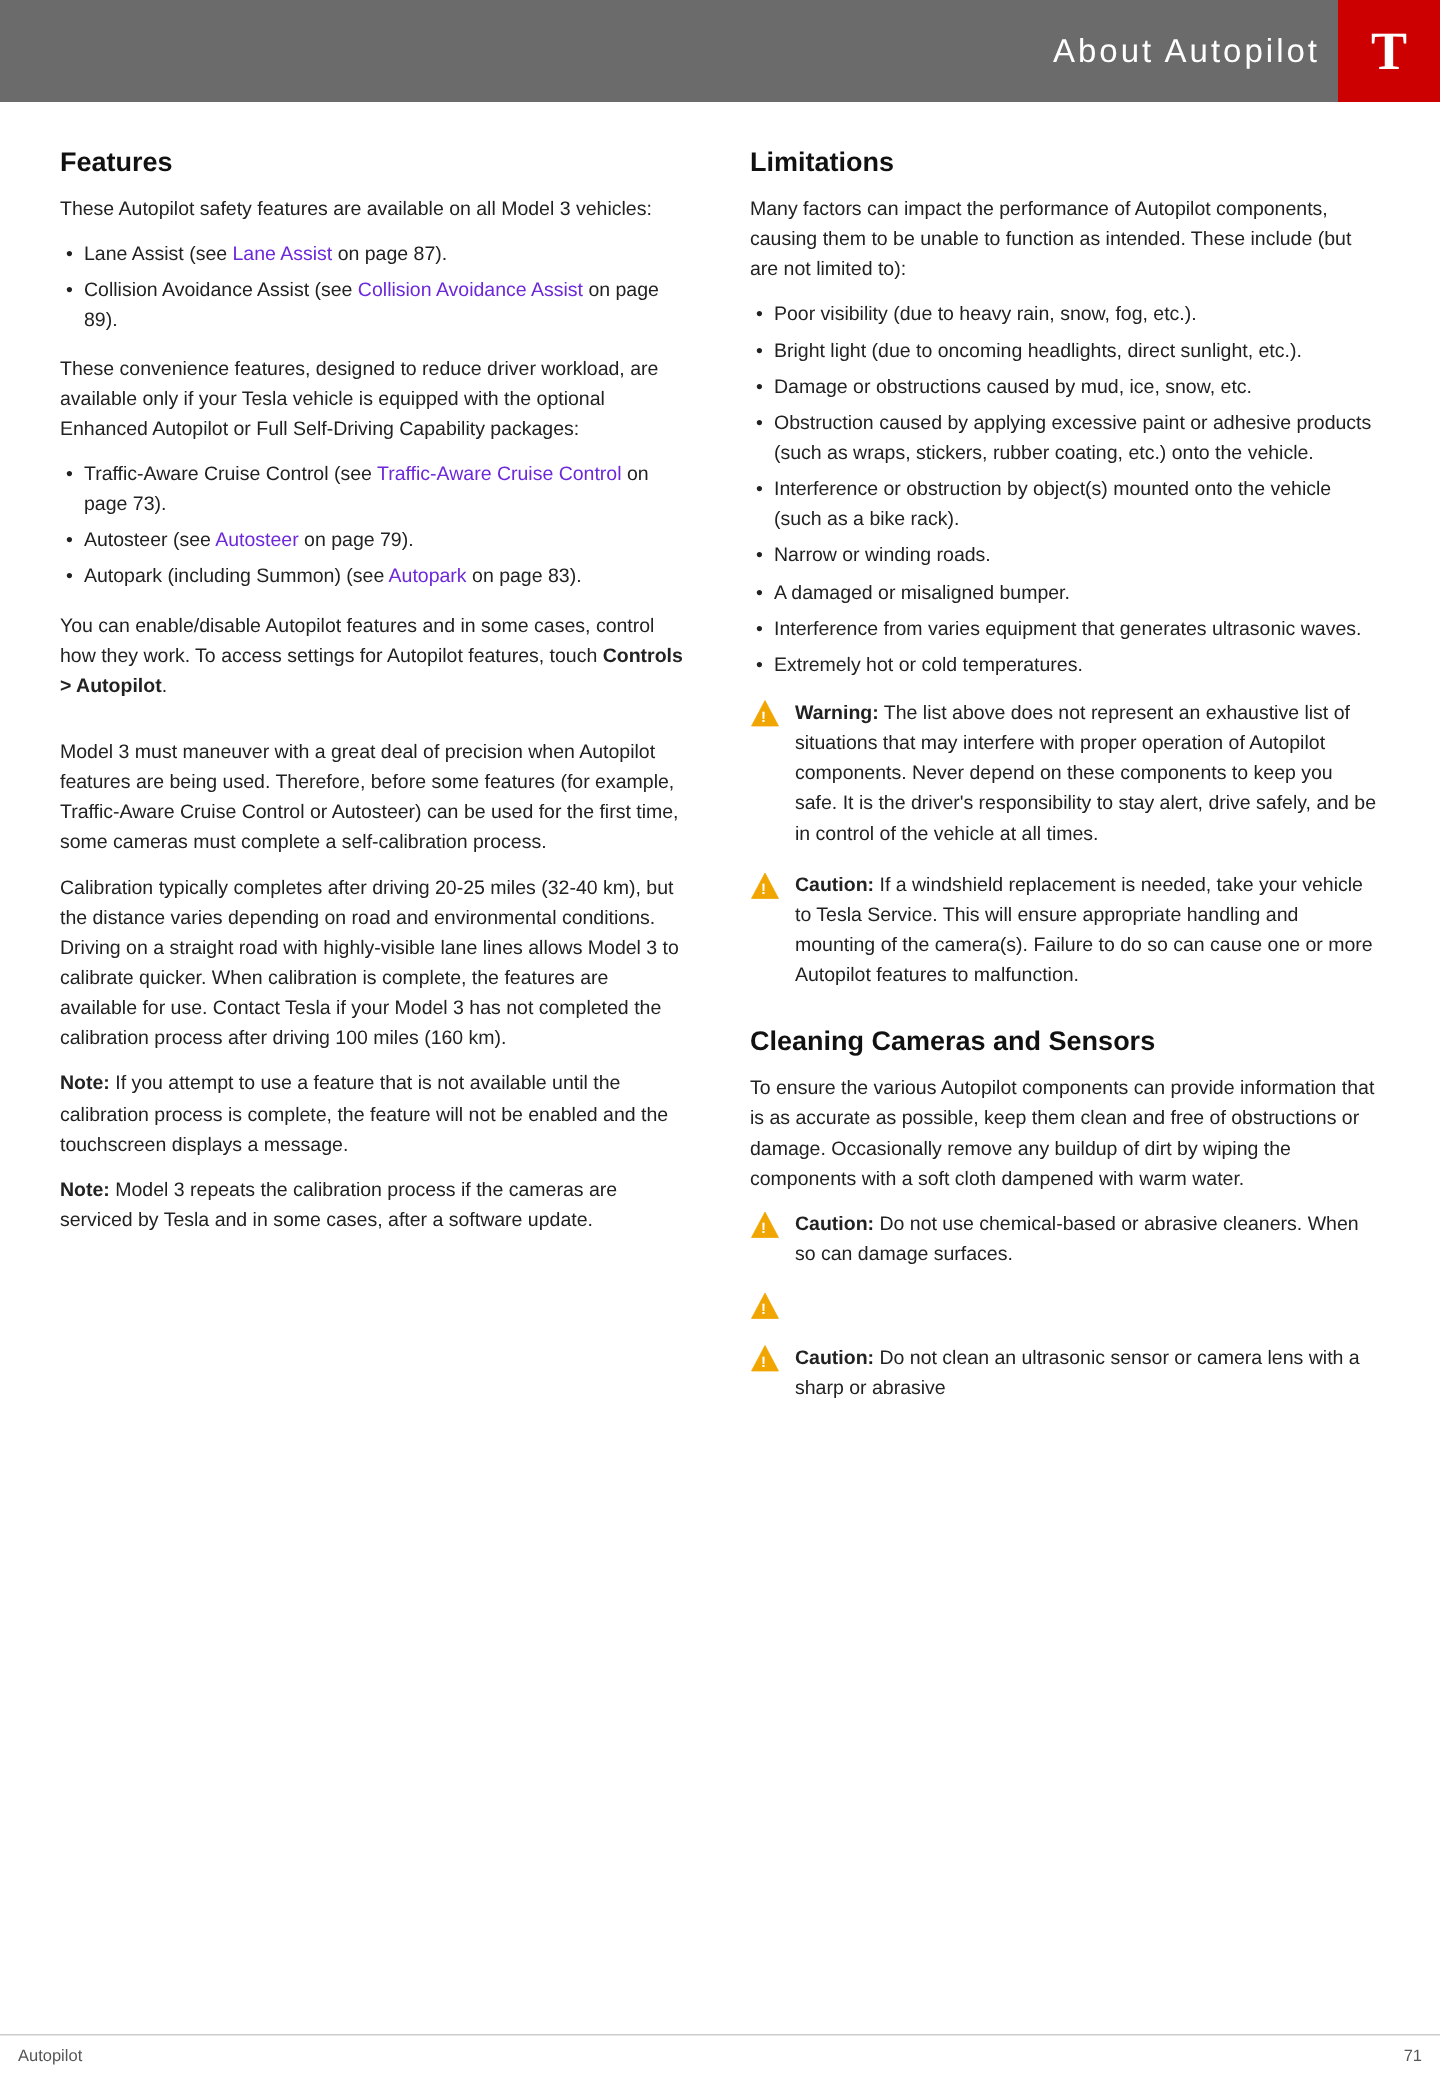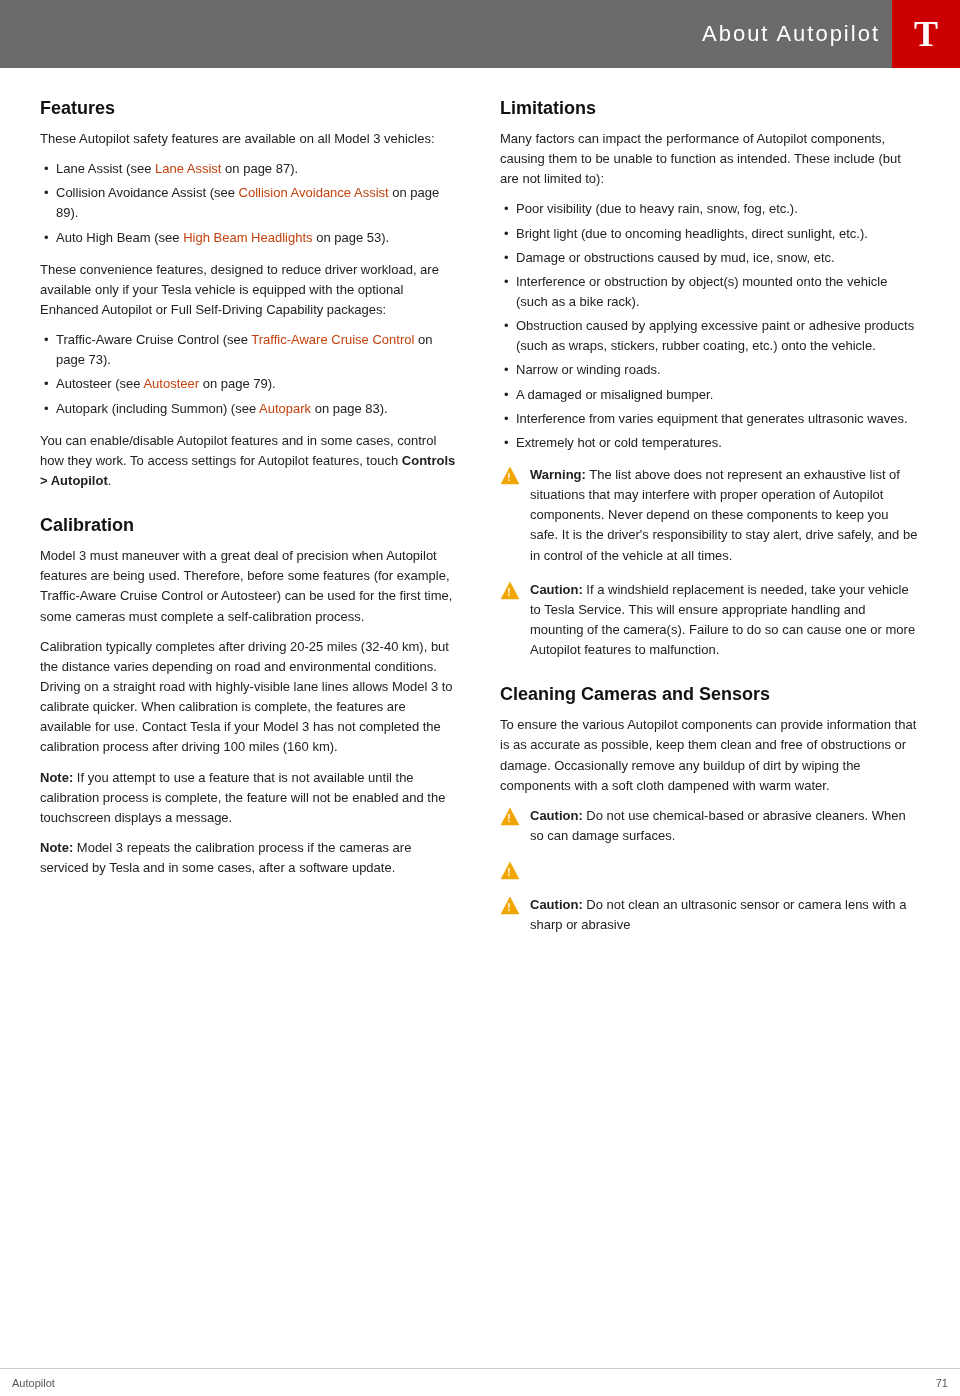--- a/index.html
+++ b/index.html
@@ -44,21 +44,21 @@
     .tesla-t {
       color: #fff;
       font-size: 36px;
       font-weight: bold;
       font-family: Georgia, serif;
     }
 
     
     .footer {
       position: fixed;
-      bottom: 0;
+      bottom: 12px;
       width: 960px;
       background: #fff;
       border-top: 1px solid #ccc;
       height: 28px;
       display: flex;
       align-items: center;
       justify-content: space-between;
       padding: 0 12px;
     }
     .footer-left {
@@ -113,21 +113,21 @@
       margin-bottom: 4px;
     }
     ul li::before {
       content: "•";
       position: absolute;
       left: 4px;
       top: 0;
     }
 
     a {
-      color: #c2410c;
+      color: #6d28d9;
       text-decoration: none;
     }
 
     .bold {
       font-weight: bold;
     }
 
     .section {
       margin-bottom: 24px;
     }
@@ -172,43 +172,39 @@
     <div class="section">
       <h2>Features</h2>
       <p>These Autopilot safety features are available on all Model 3 vehicles:</p>
       <ul>
         <li>
           <span>Lane Assist (see </span><a href="#">Lane Assist</a><span> on page 87).</span>
         </li>
         <li>
           <span>Collision Avoidance Assist (see </span><a href="#">Collision Avoidance Assist</a><span> on page 89).</span>
         </li>
-        <li>
-          <span>Auto High Beam (see </span><a href="#">High Beam Headlights</a><span> on page 53).</span>
-        </li>
       </ul>
       <p>These convenience features, designed to reduce driver workload, are available only if your Tesla vehicle is equipped with the optional Enhanced Autopilot or Full Self-Driving Capability packages:</p>
       <ul>
         <li>
           <span>Traffic-Aware Cruise Control (see </span><a href="#">Traffic-Aware Cruise Control</a><span> on page 73).</span>
         </li>
         <li>
           <span>Autosteer (see </span><a href="#">Autosteer</a><span> on page 79).</span>
         </li>
         <li>
           <span>Autopark (including Summon) (see </span><a href="#">Autopark</a><span> on page 83).</span>
         </li>
       </ul>
       <p>
         <span>You can enable/disable Autopilot features and in some cases, control how they work. To access settings for Autopilot features, touch </span><span class="bold">Controls &gt; Autopilot</span><span>.</span>
       </p>
     </div>
 
     <div class="section">
-      <h2>Calibration</h2>
       <p>Model 3 must maneuver with a great deal of precision when Autopilot features are being used. Therefore, before some features (for example, Traffic-Aware Cruise Control or Autosteer) can be used for the first time, some cameras must complete a self-calibration process.</p>
       <p>Calibration typically completes after driving 20-25 miles (32-40 km), but the distance varies depending on road and environmental conditions. Driving on a straight road with highly-visible lane lines allows Model 3 to calibrate quicker. When calibration is complete, the features are available for use. Contact Tesla if your Model 3 has not completed the calibration process after driving 100 miles (160 km).</p>
       <p>
         <span class="bold">Note:</span><span> If you attempt to use a feature that is not available until the calibration process is complete, the feature will not be enabled and the touchscreen displays a message.</span>
       </p>
       <p>
         <span class="bold">Note:</span><span> Model 3 repeats the calibration process if the cameras are serviced by Tesla and in some cases, after a software update.</span>
       </p>
     </div>
 
@@ -216,22 +212,22 @@
 
   <div class="col-right">
 
     <div class="section">
       <h2>Limitations</h2>
       <p>Many factors can impact the performance of Autopilot components, causing them to be unable to function as intended. These include (but are not limited to):</p>
       <ul>
         <li>Poor visibility (due to heavy rain, snow, fog, etc.).</li>
         <li>Bright light (due to oncoming headlights, direct sunlight, etc.).</li>
         <li>Damage or obstructions caused by mud, ice, snow, etc.</li>
+        <li>Obstruction caused by applying excessive paint or adhesive products (such as wraps, stickers, rubber coating, etc.) onto the vehicle.</li>
         <li>Interference or obstruction by object(s) mounted onto the vehicle (such as a bike rack).</li>
-        <li>Obstruction caused by applying excessive paint or adhesive products (such as wraps, stickers, rubber coating, etc.) onto the vehicle.</li>
         <li>Narrow or winding roads.</li>
         <li>A damaged or misaligned bumper.</li>
         <li>Interference from varies equipment that generates ultrasonic waves.</li>
         <li>Extremely hot or cold temperatures.</li>
       </ul>
 
       <div class="alert">
         <div class="alert-icon">
           <svg viewBox="0 0 20 20" fill="none" xmlns="http://www.w3.org/2000/svg">
             <path d="M10 1L1 18h18L10 1z" fill="#f0a500" stroke="#f0a500" stroke-width="0.5"></path>

